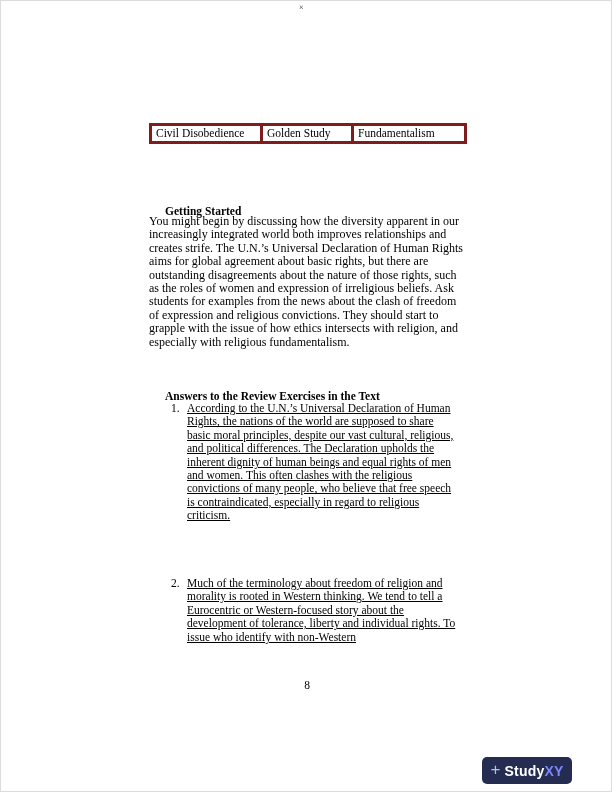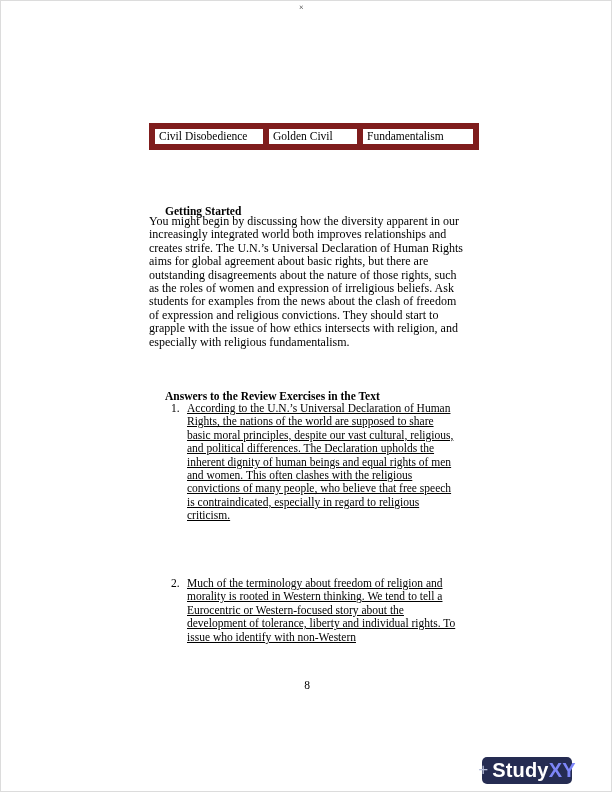--- a/index.html
+++ b/index.html
@@ -28,21 +28,21 @@
   
   table.vocab {
     position: absolute;
     left: 148px;
     top: 122px;
     border-collapse: collapse;
     font-size: 11.5px;
     table-layout: fixed;
   }
   table.vocab td {
-    border: 6px solid #7f1d1d;
+    border: 3px solid #7f1d1d;
     padding: 1px 4px 2px 4px;
     vertical-align: top;
     overflow: hidden;
     white-space: nowrap;
   }
   table.vocab td.c1 { width: 100px; }
   table.vocab td.c2 { width: 80px; }
   table.vocab td.c3 { width: 102px; }
   table.vocab td.nb { border: none; }
   table.vocab tr.r2 td { height: 19px; }
@@ -110,41 +110,41 @@
     font-family: "Liberation Sans", sans-serif;
   }
   .logo .plus {
     color: #b9c0da;
     font-size: 17px;
     font-weight: 300;
     line-height: 1;
     margin-top: -2px;
   }
   .logo .brand {
-    font-size: 20px;
+    font-size: 14px;
     font-weight: bold;
     color: #ffffff;
     letter-spacing: 0.2px;
   }
   .logo .brand .accent {
     color: #7d86f8;
   }
 </style>
 </head>
 <body>
 
 <div class="page">
 
   <div class="top-mark">×</div>
 
   <table class="vocab">
     <tbody>
         <tr>
       <td class="c1">Civil Disobedience</td>
-      <td class="c2">Golden Civil</td>
+      <td class="c2">Golden Study</td>
       <td class="c3">Fundamentalism</td>
     </tr>
   </tbody>
     </table>
 
   <h3 class="h h-getting-started">Getting Started</h3>
 
   <p class="body-par">You might begin by discussing how the diversity apparent in our increasingly integrated world both improves relationships and creates strife. The U.N.’s Universal Declaration of Human Rights aims for global agreement about basic rights, but there are outstanding disagreements about the nature of those rights, such as the roles of women and expression of irreligious beliefs. Ask students for examples from the news about the clash of freedom of expression and religious convictions. They should start to grapple with the issue of how ethics intersects with religion, and especially with religious fundamentalism.</p>
 
   <h3 class="h h-answers">Answers to the Review Exercises in the Text</h3>

